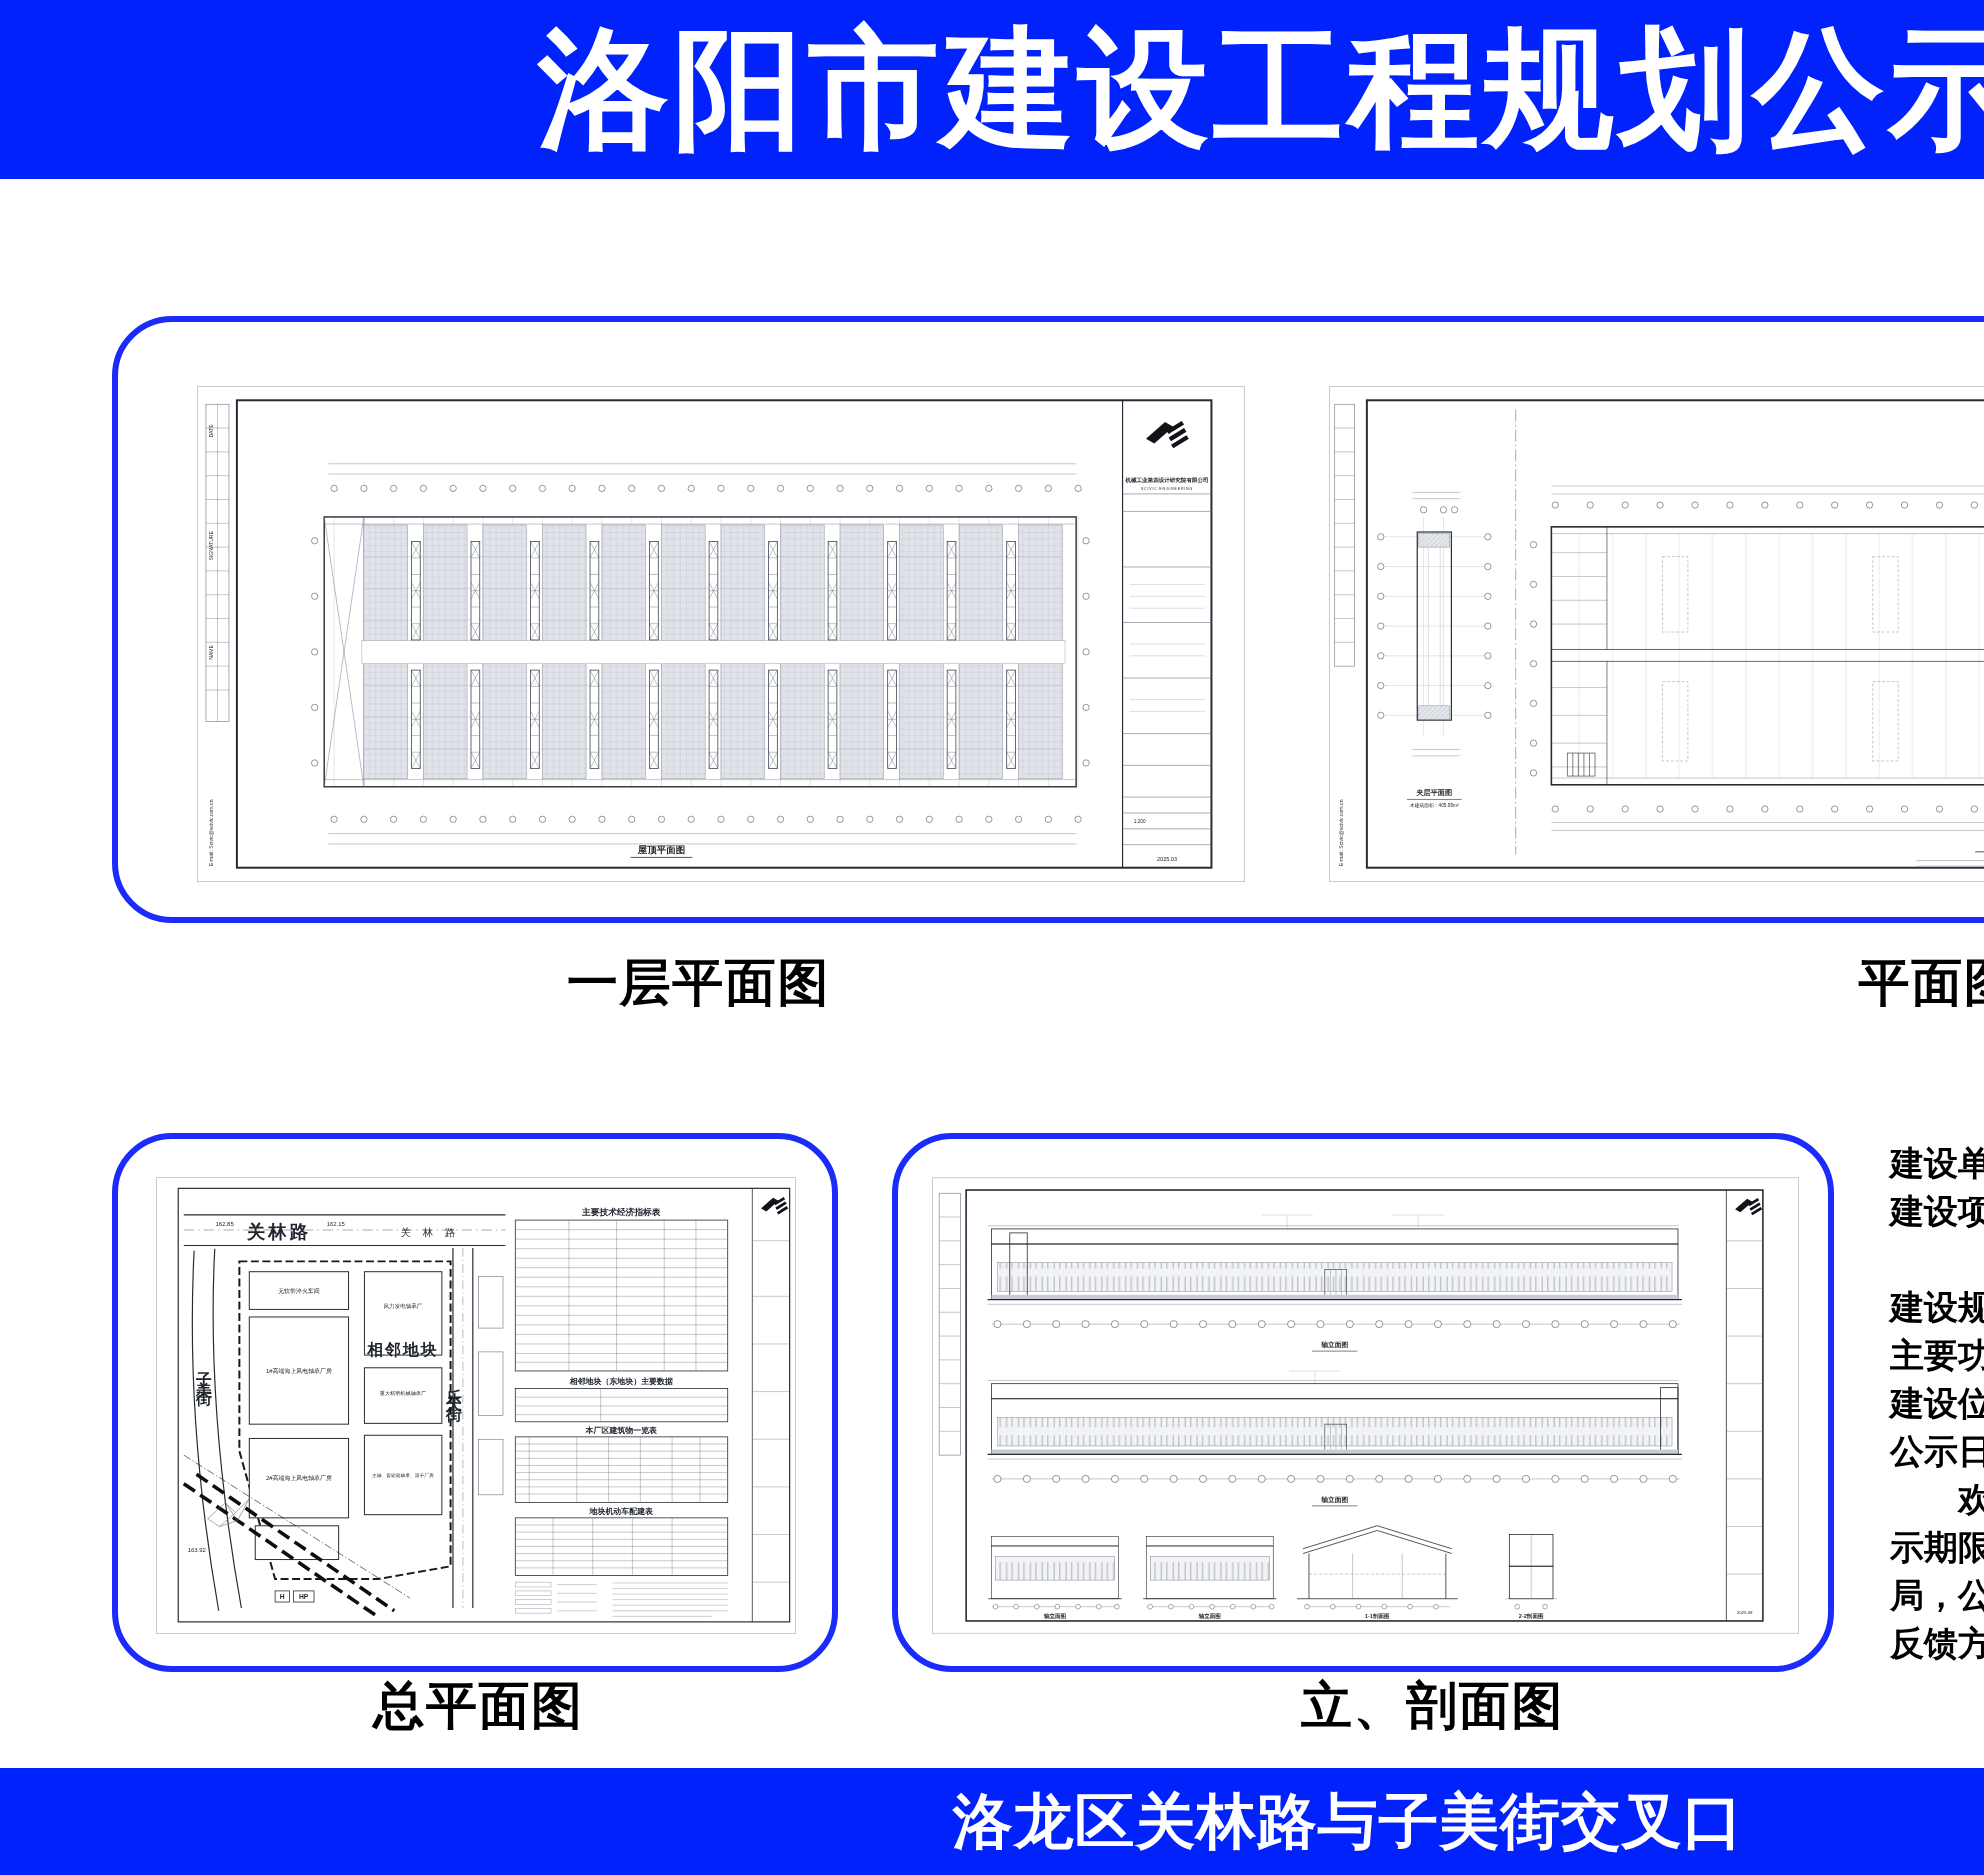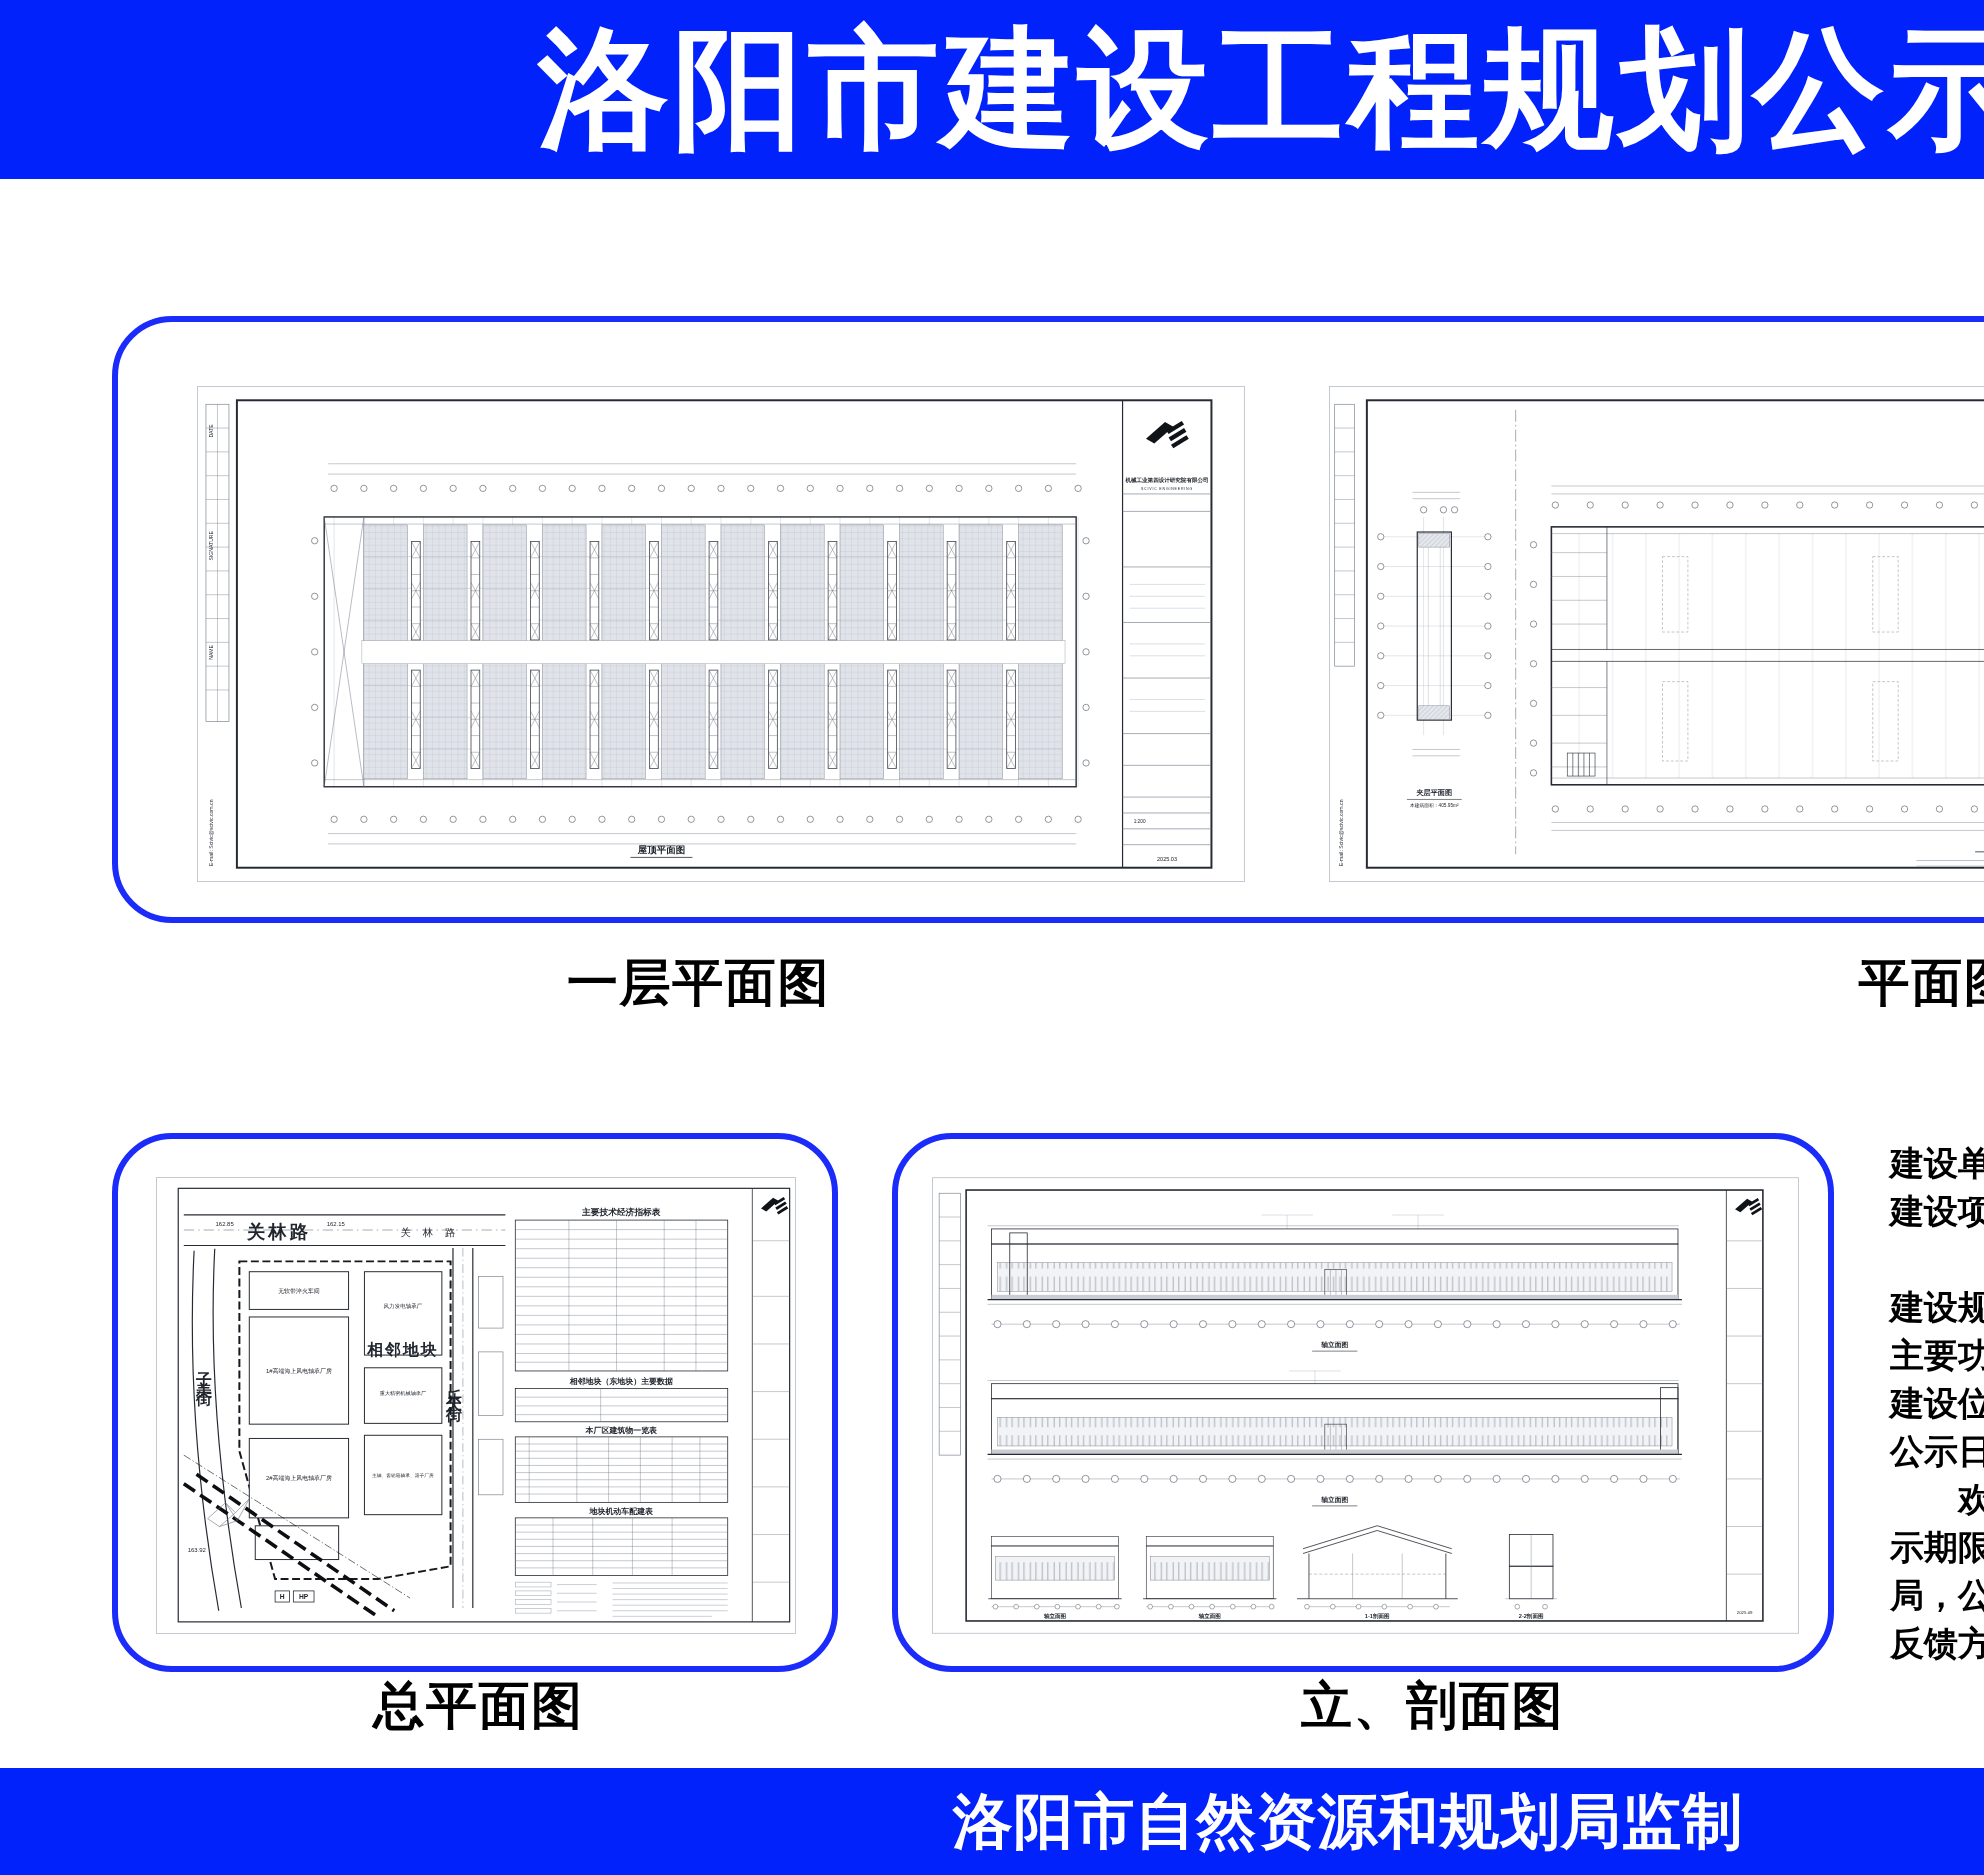--- a/index.html
+++ b/index.html
@@ -651,15 +651,15 @@
   <div class="ln">示期限内将意见书面反馈至洛阳市自然资源和规划</div>
   <div class="ln">局，公示牌至竣工验收后方可拆除。</div>
   <div class="ln">反馈方式：电子邮箱：llfjgck@163.com</div>
   <div class="ln ind5">电　　话：0379-63251582</div>
 </div>
 
 <div id="cap-site" class="caption">总平面图</div>
 <div id="cap-elev" class="caption">立、剖面图</div>
 
 <div id="banner-bottom" class="banner">
-  <span>洛阳市自然资源和规划局监制</span>
+  <span>洛龙区关林路与子美街交叉口</span>
 </div>
 
 
 </body></html>

